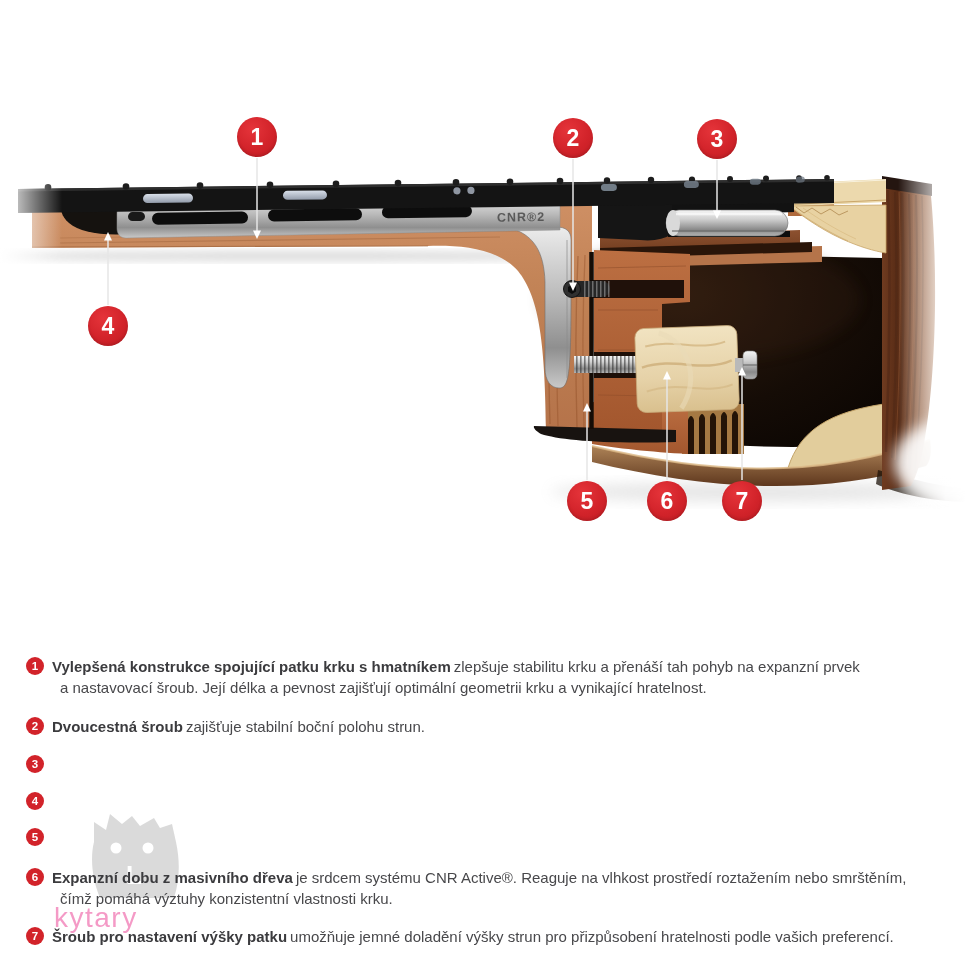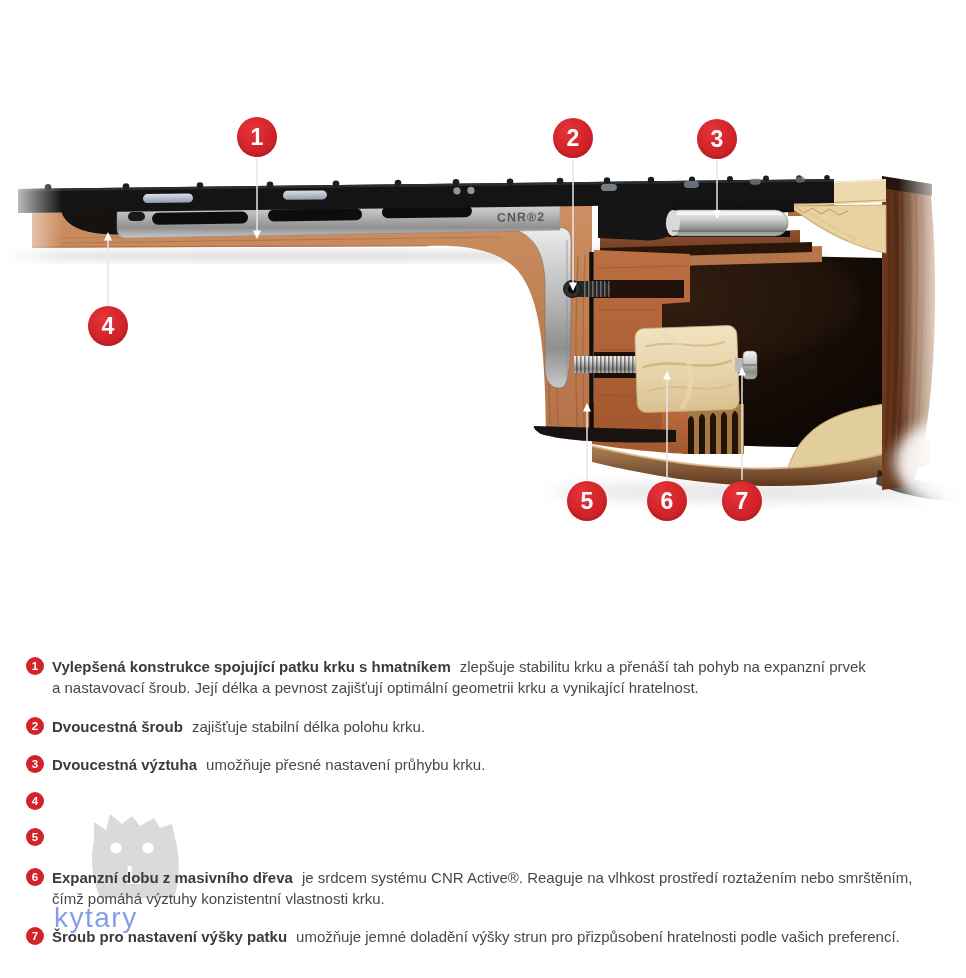--- a/index.html
+++ b/index.html
@@ -11,25 +11,25 @@
       background:radial-gradient(circle at 38% 30%, #e5343a 0%, #d2232a 55%, #bf1c23 100%);
       color:#fff;font-weight:bold;font-size:23px;display:flex;align-items:center;justify-content:center;
       z-index:3;box-shadow:inset 0 -2px 3px rgba(0,0,0,.12);}
   
   .legend{position:absolute;left:0;top:0;width:966px;z-index:2;}
   .legend-item{position:absolute;left:26px;width:930px;display:flex;gap:8px;align-items:flex-start;
       color:#48484b;font-size:15px;line-height:21px;}
   .badge{flex:0 0 18px;width:18px;height:18px;border-radius:50%;background:#d2232a;color:#fff;
       font-size:11.5px;font-weight:bold;line-height:18px;text-align:center;margin-top:1px;}
   .txt{margin:0;max-width:900px;}
-  .txt b{color:#3b3b3e;margin-right:9px;}
-  .cont{display:block;}
+  .txt b{color:#3b3b3e;margin-right:3px;}
+  .cont{display:block;margin-left:8px;}
   
   .wm{position:absolute;left:52px;top:808px;width:170px;opacity:.55;z-index:1;}
-  .wm-text{font-size:28px;color:#1d4ed8;letter-spacing:1.5px;margin:-6px 0 0 2px;}
+  .wm-text{font-size:28px;color:#ec4899;letter-spacing:1.5px;margin:-6px 0 0 2px;}
 </style>
 </head>
 <body>
 
 <div class="stage">
 
   <svg class="illustration" width="966" height="620" viewBox="0 0 966 620">
     <defs>
       <linearGradient id="gMetal" x1="0" y1="0" x2="0" y2="1">
         <stop offset="0" stop-color="#ececec"></stop>
@@ -328,25 +328,24 @@
     <div class="wm-text">kytary</div>
   </div>
 
   <div class="legend">
     <div class="legend-item" style="top:656px">
       <span class="badge">1</span>
       <p class="txt"><b>Vylepšená konstrukce spojující patku krku s hmatníkem</b><span>zlepšuje stabilitu krku a přenáší tah pohyb na expanzní prvek</span><span class="cont">a nastavovací šroub. Její délka a pevnost zajišťují optimální geometrii krku a vynikající hratelnost.</span></p>
     </div>
     <div class="legend-item" style="top:716px">
       <span class="badge">2</span>
-      <p class="txt"><b>Dvoucestná šroub</b><span>zajišťuje stabilní délka polohu krku.</span></p>
+      <p class="txt"><b>Dvoucestná šroub</b><span>zajišťuje stabilní boční polohu strun.</span></p>
     </div>
     <div class="legend-item" style="top:754px">
       <span class="badge">3</span>
-      <p class="txt"><b>Dvoucestná výztuha</b><span>umožňuje přesné nastavení průhybu krku.</span></p>
     </div>
     <div class="legend-item" style="top:791px">
       <span class="badge">4</span>
     </div>
     <div class="legend-item" style="top:827px">
       <span class="badge">5</span>
     </div>
     <div class="legend-item" style="top:867px">
       <span class="badge">6</span>
       <p class="txt"><b>Expanzní dobu z masivního dřeva</b><span>je srdcem systému CNR Active®. Reaguje na vlhkost prostředí roztažením nebo smrštěním,</span><span class="cont">čímž pomáhá výztuhy konzistentní vlastnosti krku.</span></p>

